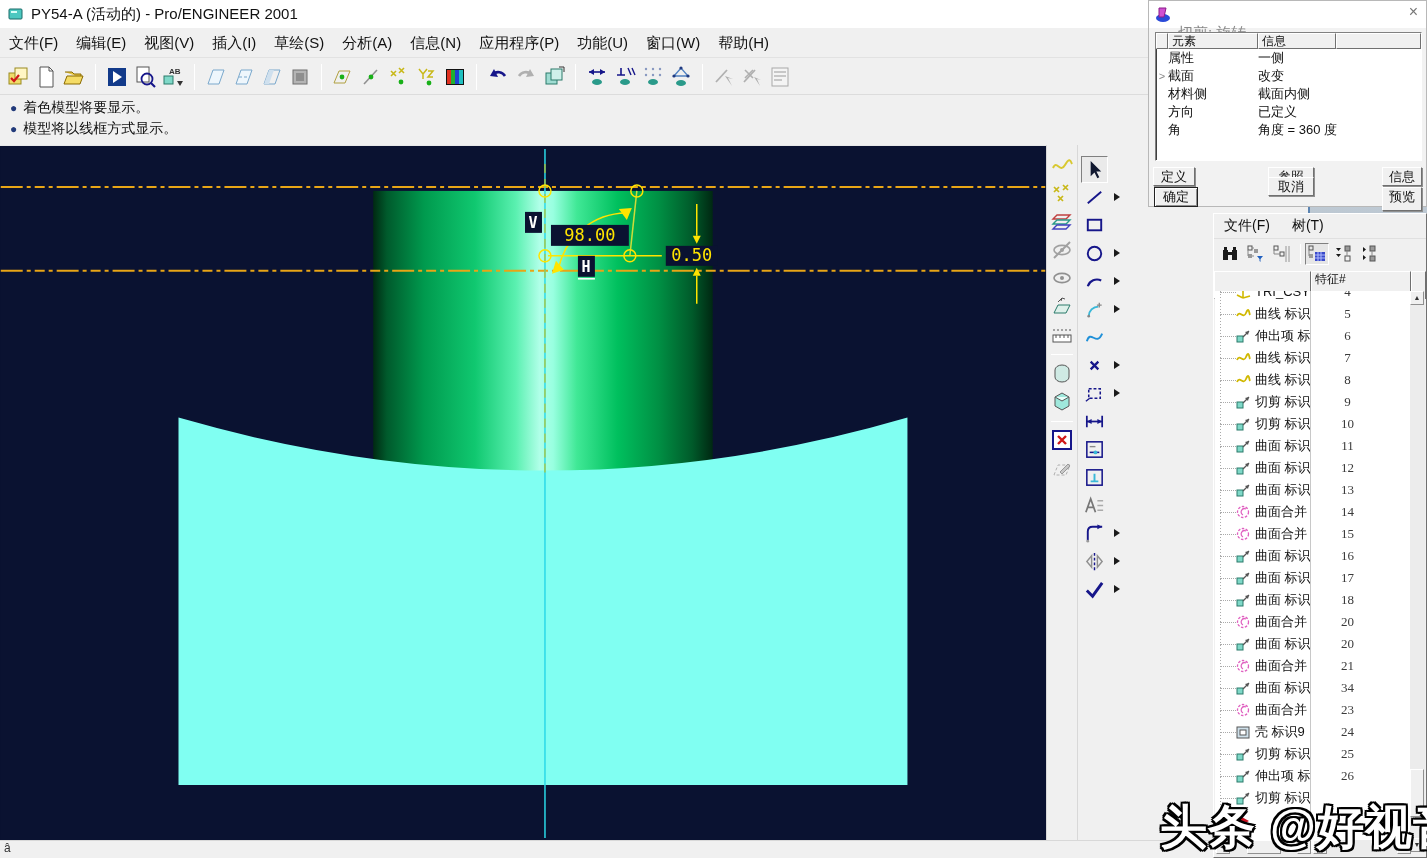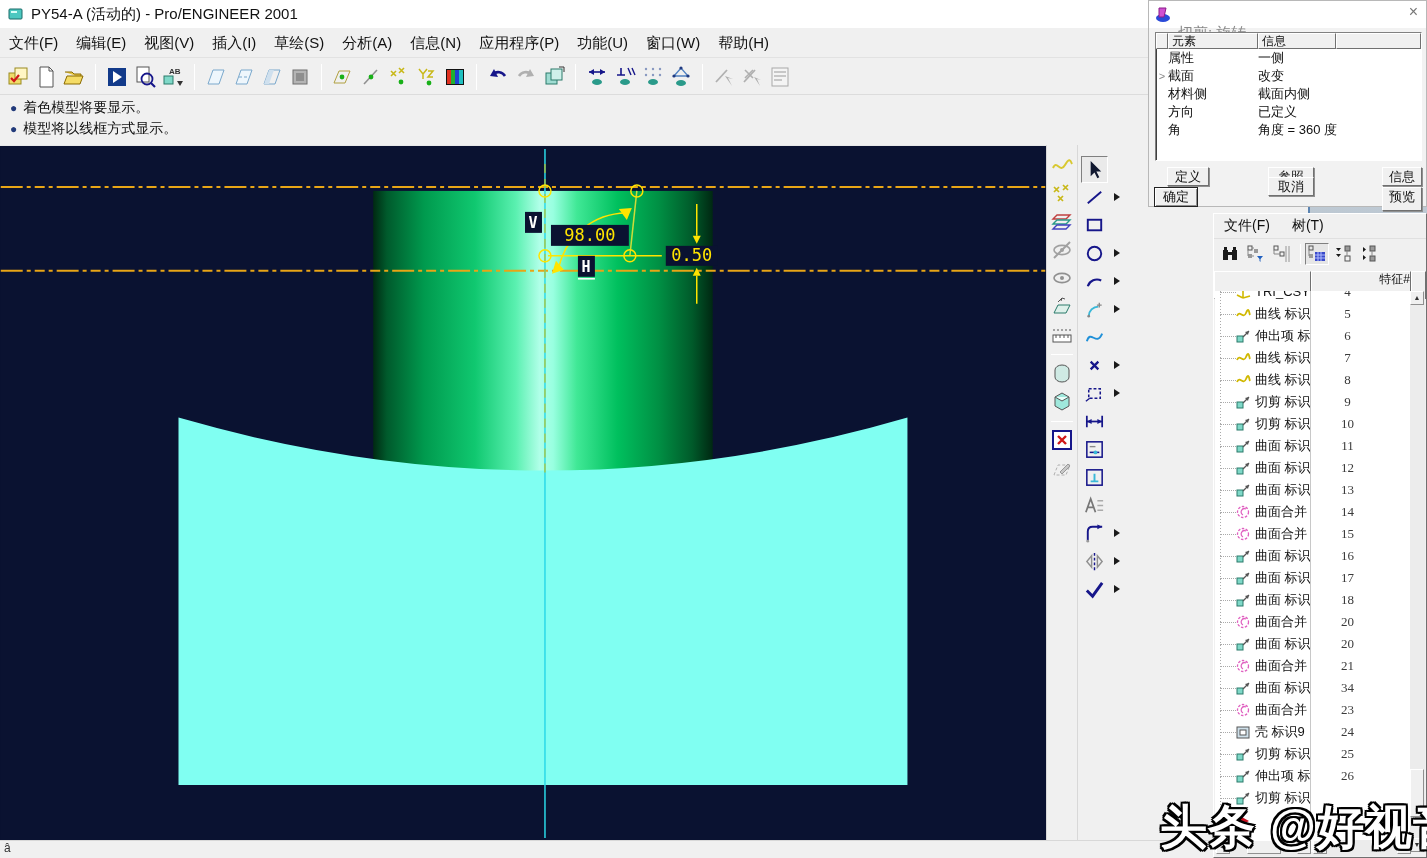--- a/index.html
+++ b/index.html
@@ -103,21 +103,21 @@
 
   
   #tree-panel { left:1213px; top:213px; width:214px; height:645px; background:#f0f0f0;
     border:1px solid; border-color:#fff #707070 #707070 #fff; z-index:10; }
   #tree-menu { display:flex; height:25px; align-items:center; border-bottom:1px solid #e0e0e0; }
   .tree-menu-item { font-size:14px; color:#111; padding:0 12px 0 10px; }
   #tree-toolbar { display:flex; height:30px; align-items:center; padding-left:4px; }
   .tti { width:24px; height:22px; display:flex; align-items:center; justify-content:center; margin-right:2px; }
   .tti svg { width:20px; height:20px; }
   .tti.pressed { border:1px solid; border-color:#808080 #fff #fff #808080; background:#e6e6e6; }
-  #tree-headers { position:absolute; left:0; top:57px; width:100%; height:28px; display:flex;text-align:right; }
+  #tree-headers { position:absolute; left:0; top:57px; width:100%; height:28px; display:flex; }
   #tree-body { position:absolute; left:1px; top:77px; width:196px; height:561px; background:#fff;
     overflow:hidden; display:flex; }
   #tree-left { width:96px; overflow:hidden; position:relative;
     background-image:repeating-linear-gradient(to bottom,#aaa 0 1px,transparent 1px 3px);
     background-size:1px 100%; background-position:5px 0; background-repeat:no-repeat;
     border-right:1px solid #c8c8c8; }
   #tree-nums { width:99px; overflow:hidden; }
   .tree-row { height:22px; line-height:22px; display:flex; align-items:center;
     font-size:13px; color:#111; white-space:nowrap; }
   .tree-conn { width:16px; height:1px; border-top:1px dotted #aaa; margin-left:5px; flex:none; }
@@ -676,21 +676,21 @@
           <div class="dlg-el">方向</div>
           <div class="dlg-info">已定义</div>
         </div>
         <div class="dlg-row">
           <div class="dlg-marker"></div>
           <div class="dlg-el">角</div>
           <div class="dlg-info">角度 = 360 度</div>
         </div>
       </div>
   </div>
-  <div class="dlg-btn" style="left:18px;  top:166px; width:42px; height:19px">定义</div>
+  <div class="dlg-btn" style="left:4px;  top:166px; width:42px; height:19px">定义</div>
   <div class="dlg-btn" style="left:119px;top:166px; width:46px; height:19px">参照</div>
   <div class="dlg-btn" style="left:233px;top:166px; width:40px; height:19px">信息</div>
   <div class="dlg-btn" id="btn-ok" style="left:5px; top:186px; width:44px; height:20px">确定</div>
   <div class="dlg-btn" style="left:119px;top:176px; width:46px; height:19px">取消</div>
   <div class="dlg-btn" style="left:233px;top:186px; width:40px; height:24px">预览</div>
 </div>
 
 <div id="tree-panel" class="abs">
   <div id="tree-menu">
       <div class="tree-menu-item">文件(F)</div>

